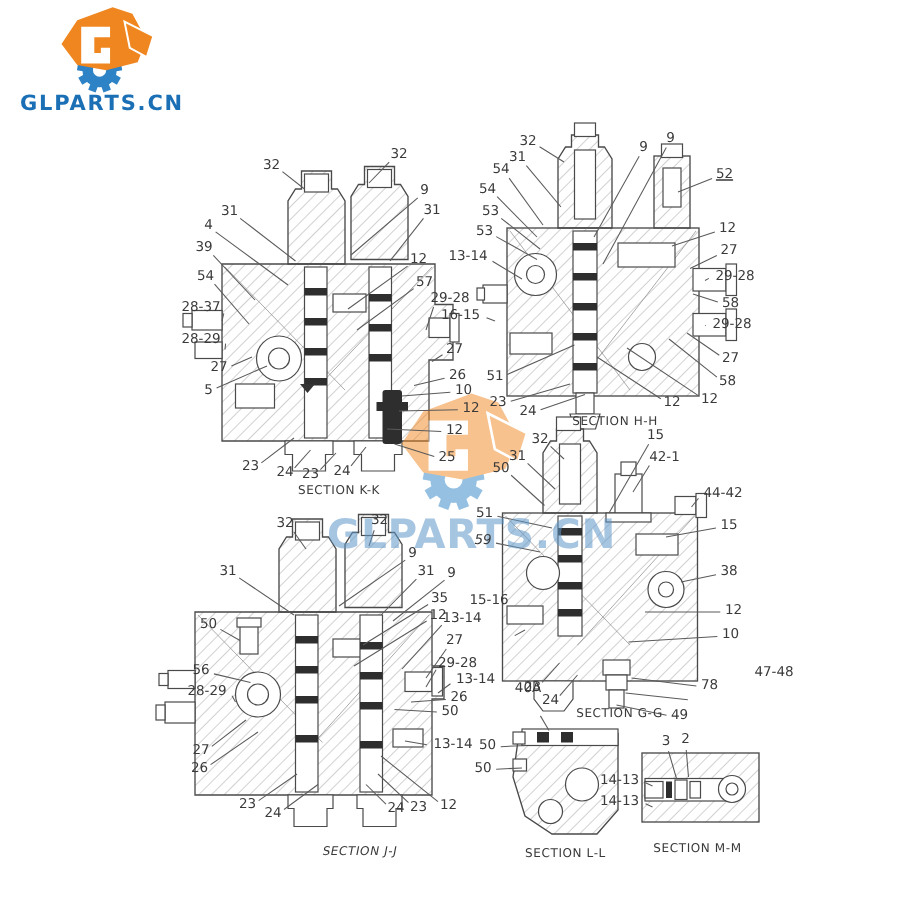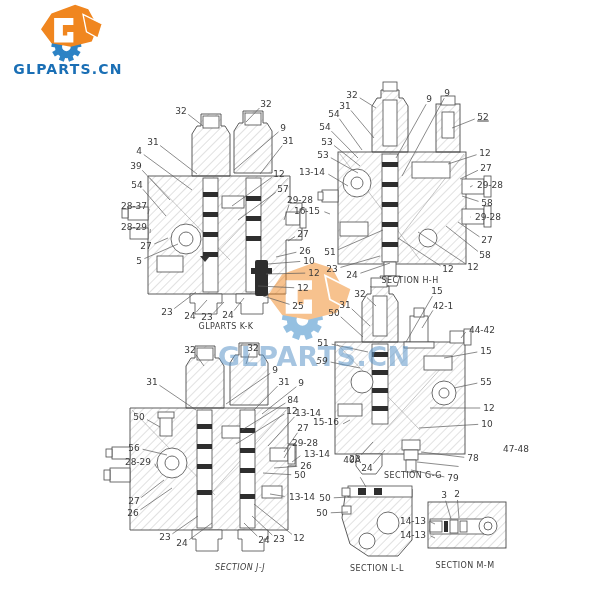--- a/index.html
+++ b/index.html
@@ -302,21 +302,21 @@
       </g>
 
     <g>
       <use href="#logo" x="25" y="3" width="88" height="63"></use>
     </g>
   </svg>
 
   <div class="logo-text">GLPARTS.CN</div>
   <div class="wm-text">GLPARTS.CN</div>
   <div id="labels">
-      <div class="sec-title" style="left: 226px; top: 327px;">GLPARTS K-K</div>
+      <div class="sec-title" style="left: 226px; top: 327px;">SECTION K-K</div>
       <div class="callout" style="left: 181px; top: 111px;">32</div>
       <div class="callout" style="left: 266px; top: 104px;">32</div>
       <div class="callout" style="left: 153px; top: 142px;">31</div>
       <div class="callout" style="left: 139px; top: 151px;">4</div>
       <div class="callout" style="left: 136px; top: 166px;">39</div>
       <div class="callout" style="left: 137px; top: 185px;">54</div>
       <div class="callout" style="left: 134px; top: 206px;">28-37</div>
       <div class="callout" style="left: 134px; top: 227px;">28-29</div>
       <div class="callout" style="left: 146px; top: 246px;">27</div>
       <div class="callout" style="left: 139px; top: 261px;">5</div>
@@ -359,21 +359,21 @@
       <div class="callout" style="left: 330px; top: 252px;">51</div>
       <div class="callout" style="left: 332px; top: 269px;">23</div>
       <div class="callout" style="left: 352px; top: 275px;">24</div>
       <div class="sec-title" style="left: 240px; top: 568px; font-style: italic;">SECTION J-J</div>
       <div class="callout" style="left: 190px; top: 350px;">32</div>
       <div class="callout" style="left: 253px; top: 348px;">32</div>
       <div class="callout" style="left: 152px; top: 382px;">31</div>
       <div class="callout" style="left: 275px; top: 370px;">9</div>
       <div class="callout" style="left: 284px; top: 382px;">31</div>
       <div class="callout" style="left: 301px; top: 383px;">9</div>
-      <div class="callout" style="left: 293px; top: 400px;">84</div>
+      <div class="callout" style="left: 293px; top: 400px;">35</div>
       <div class="callout" style="left: 292px; top: 411px;">12</div>
       <div class="callout" style="left: 308px; top: 413px;">13-14</div>
       <div class="callout" style="left: 303px; top: 428px;">27</div>
       <div class="callout" style="left: 305px; top: 443px;">29-28</div>
       <div class="callout" style="left: 317px; top: 454px;">13-14</div>
       <div class="callout" style="left: 306px; top: 466px;">26</div>
       <div class="callout" style="left: 300px; top: 475px;">50</div>
       <div class="callout" style="left: 302px; top: 497px;">13-14</div>
       <div class="callout" style="left: 299px; top: 538px;">12</div>
       <div class="callout" style="left: 139px; top: 417px;">50</div>
@@ -384,31 +384,31 @@
       <div class="callout" style="left: 165px; top: 537px;">23</div>
       <div class="callout" style="left: 182px; top: 543px;">24</div>
       <div class="callout" style="left: 264px; top: 540px;">24</div>
       <div class="callout" style="left: 279px; top: 539px;">23</div>
       <div class="sec-title" style="left: 413px; top: 476px;">SECTION G-G</div>
       <div class="callout" style="left: 360px; top: 294px;">32</div>
       <div class="callout" style="left: 345px; top: 305px;">31</div>
       <div class="callout" style="left: 334px; top: 313px;">50</div>
       <div class="callout" style="left: 323px; top: 343px;">51</div>
       <div class="callout" style="left: 322px; top: 361px; font-style: italic;">59</div>
-      <div class="callout" style="left: 326px; top: 422px; text-align: center;">15-16</div>
+      <div class="callout" style="left: 326px; top: 401px; text-align: center;">15-16</div>
       <div class="callout" style="left: 437px; top: 291px;">15</div>
       <div class="callout" style="left: 443px; top: 306px;">42-1</div>
       <div class="callout" style="left: 482px; top: 330px;">44-42</div>
       <div class="callout" style="left: 486px; top: 351px;">15</div>
-      <div class="callout" style="left: 486px; top: 382px;">55</div>
+      <div class="callout" style="left: 486px; top: 382px;">38</div>
       <div class="callout" style="left: 489px; top: 408px;">12</div>
       <div class="callout" style="left: 487px; top: 424px;">10</div>
       <div class="callout" style="left: 473px; top: 458px;">78</div>
       <div class="callout" style="left: 476px; top: 449px; margin-left: 40px;">47-48</div>
-      <div class="callout" style="left: 453px; top: 478px;">79</div>
+      <div class="callout" style="left: 453px; top: 478px;">49</div>
       <div class="callout" style="left: 355px; top: 459px;">23</div>
       <div class="callout" style="left: 367px; top: 468px;">24</div>
       <div class="sec-title" style="left: 377px; top: 569px;">SECTION L-L</div>
       <div class="callout" style="left: 352px; top: 460px;">40A</div>
       <div class="callout" style="left: 325px; top: 498px;">50</div>
       <div class="callout" style="left: 322px; top: 513px;">50</div>
       <div class="sec-title" style="left: 465px; top: 566px;">SECTION M-M</div>
       <div class="callout" style="left: 444px; top: 495px;">3</div>
       <div class="callout" style="left: 457px; top: 494px;">2</div>
       <div class="callout" style="left: 413px; top: 521px;">14-13</div>

